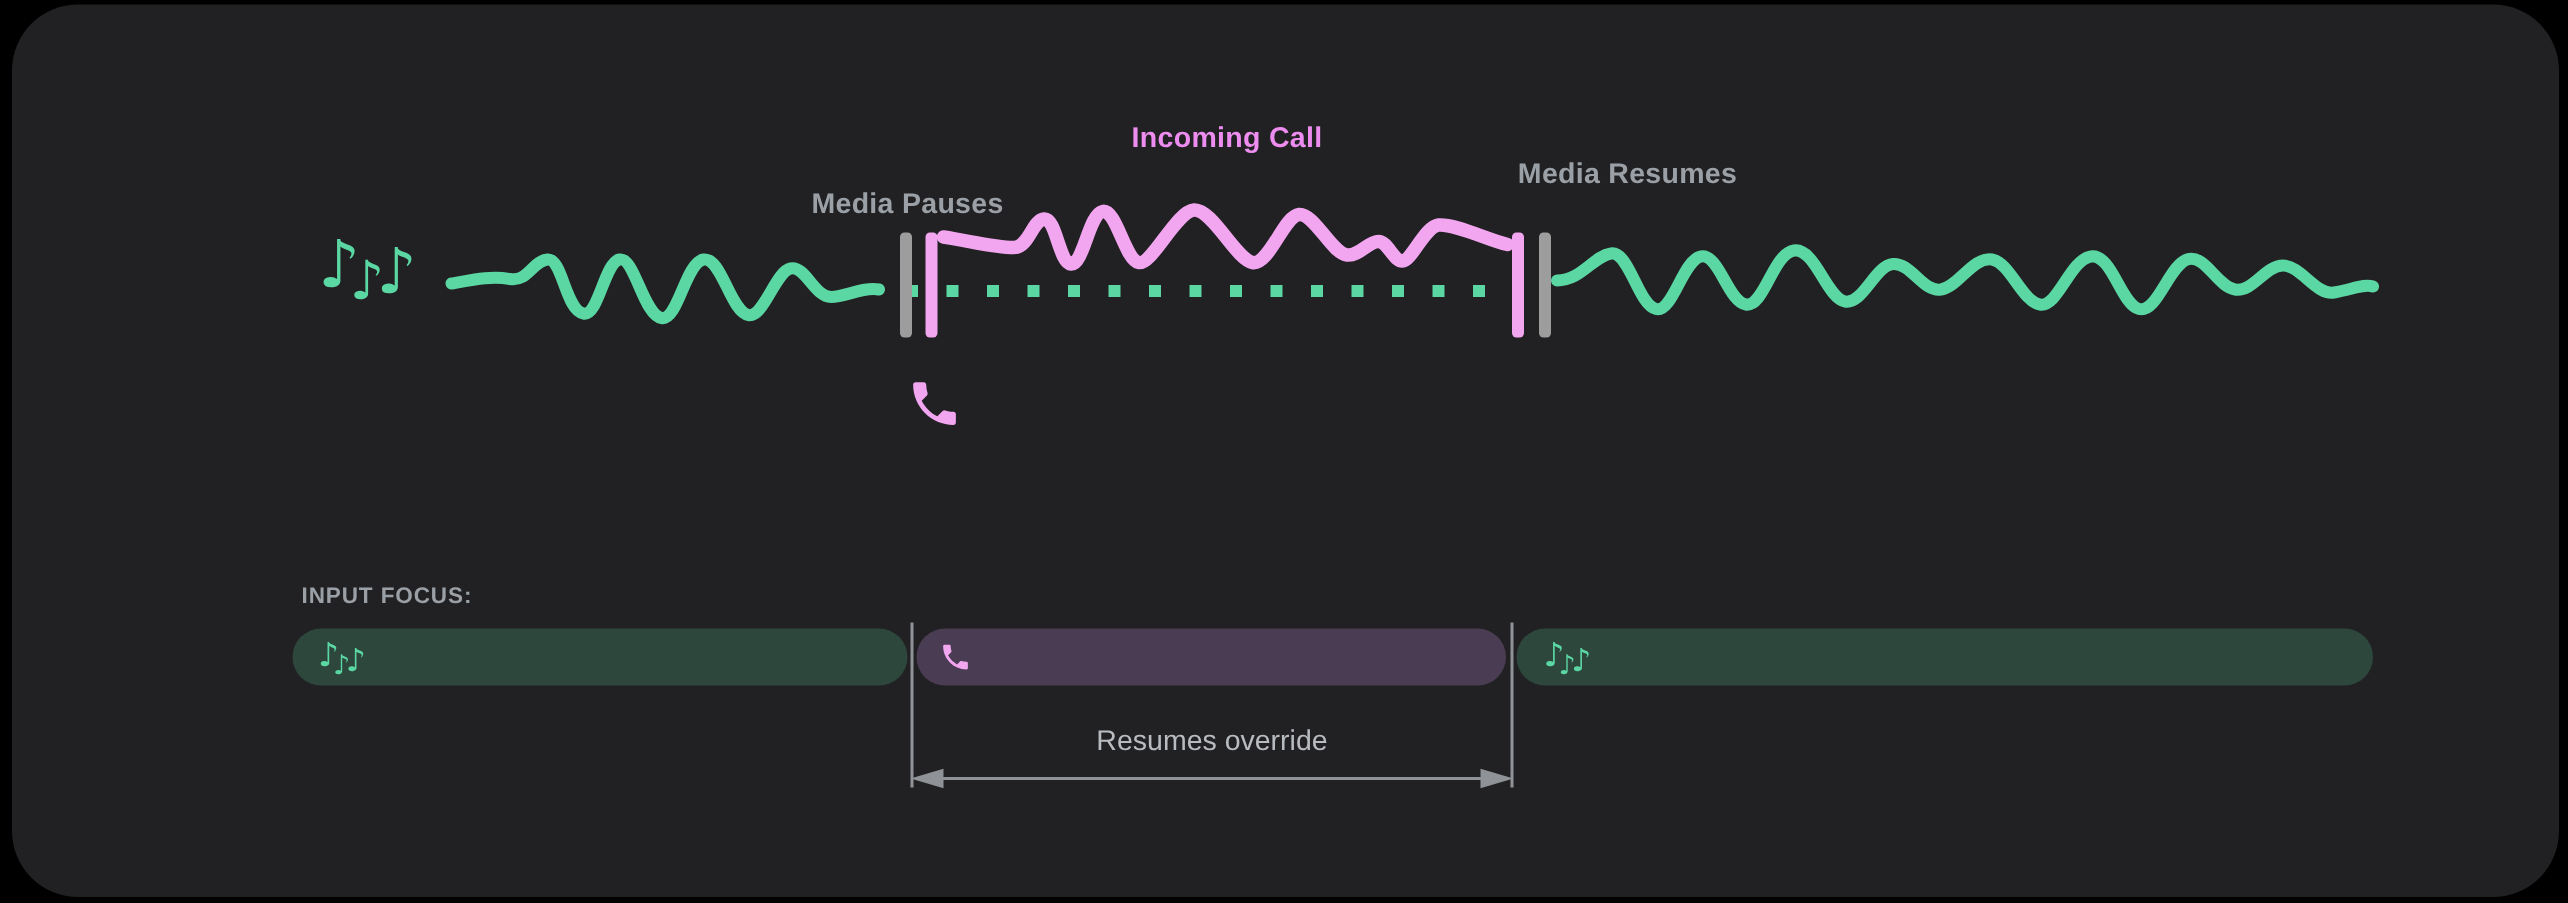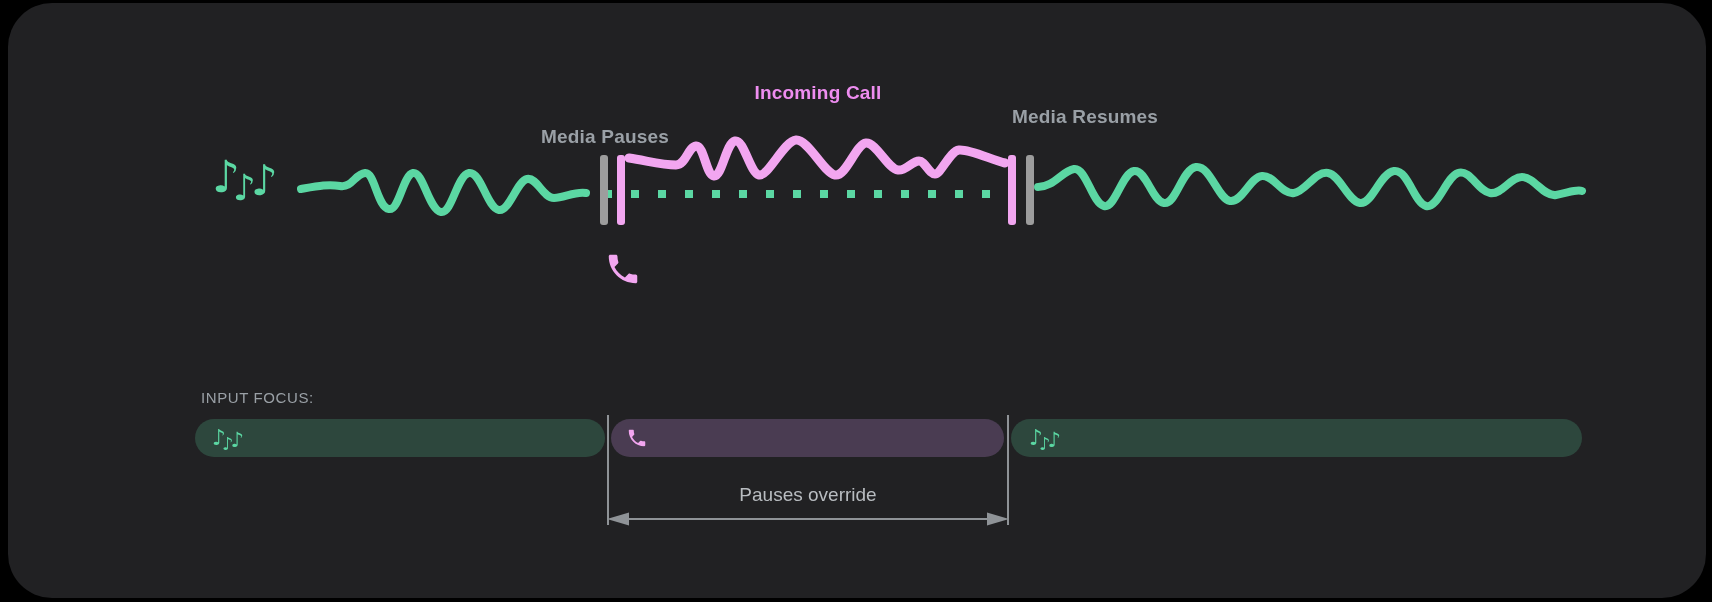--- a/index.html
+++ b/index.html
@@ -29,21 +29,21 @@
   .notes{display:flex;align-items:flex-start;color:var(--media-green);
          font-family:"DejaVu Sans",sans-serif;line-height:1;}
   .notes .n{position:relative;}
   .notes-big .n1{font-size:44px;}
   .notes-big .n2{font-size:36px;top:15px;margin-left:-7px;}
   .notes-big .n3{font-size:42px;top:5px;margin-left:-5px;}
   .notes-small .n1{font-size:22px;}
   .notes-small .n2{font-size:18px;top:8px;margin-left:-4px;}
   .notes-small .n3{font-size:21px;top:3px;margin-left:-3px;}
   .phone-fill{fill:var(--call-pink);}
-  .focus-heading{position:absolute;left:193px;top:386px;font-size:15px;font-weight:normal;
+  .focus-heading{position:absolute;left:193px;top:386px;font-size:15px;font-weight:bold;
                  letter-spacing:.6px;color:var(--label-gray);}
   .pill{position:absolute;top:416px;height:38px;border-radius:19px;display:flex;align-items:center;}
   .pill-media{background:var(--pill-green);}
   .pill-call{background:var(--pill-purple);}
   .guide-line{position:absolute;top:412px;width:2px;height:110px;background:var(--guide-gray);}
   .override-label{position:absolute;left:800px;top:481px;transform:translateX(-50%);
                   font-size:19px;color:var(--override-gray);white-space:nowrap;}
   .arrow-stroke{stroke:var(--guide-gray);stroke-width:2;}
   .arrow-fill{fill:var(--guide-gray);}
 </style>
@@ -119,20 +119,20 @@
     <div class="notes notes-small" style="margin-left:18px;">
       <span class="n n1">♪</span>
       <span class="n n2">♪</span>
       <span class="n n3">♪</span>
     </div>
   </div>
 
   <div class="guide-line" style="left:599px;"></div>
   <div class="guide-line" style="left:999px;"></div>
 
-  <div class="override-label">Pauses override</div>
+  <div class="override-label">Resumes override</div>
   <svg class="abs" style="left:598px;top:506px;" width="404" height="20" viewBox="0 0 404 20">
     <line class="arrow-stroke" x1="8" y1="10" x2="396" y2="10"></line>
     <polygon class="arrow-fill" points="1,10 23,3.5 23,16.5"></polygon>
     <polygon class="arrow-fill" points="403,10 381,3.5 381,16.5"></polygon>
   </svg>
 
 </div>
 
 </body></html>

